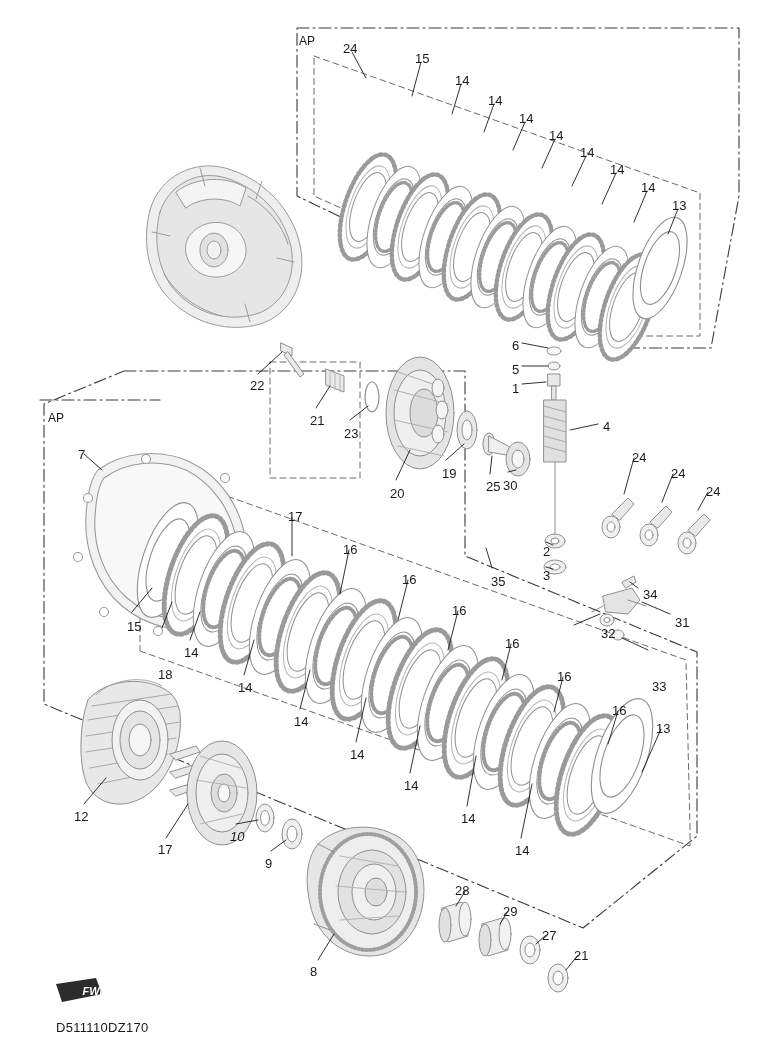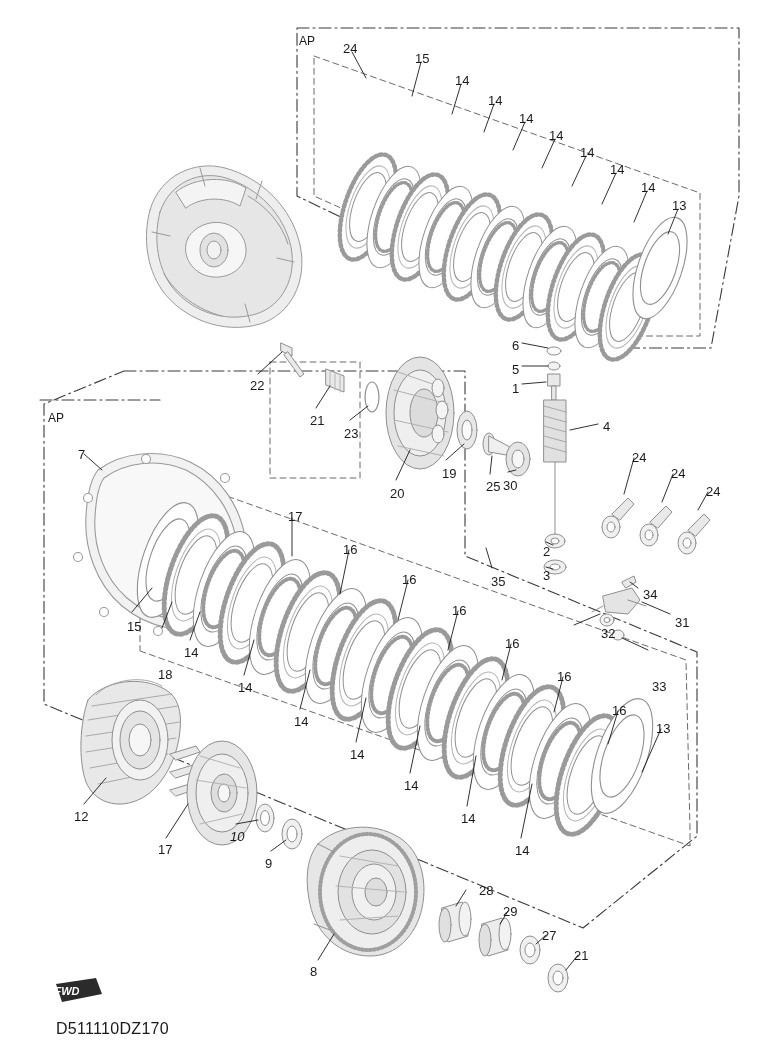--- a/index.html
+++ b/index.html
@@ -33,28 +33,28 @@
   }
   .ap-label {
     position: absolute;
     font-size: 12px;
     color: #1a1a1a;
     font-family: "Liberation Sans", sans-serif;
     white-space: nowrap;
   }
   .diagram-code {
     position: absolute;
-    font-size: 16px;
+    font-size: 13px;
     color: #1a1a1a;
     font-family: "Liberation Sans", sans-serif;
     letter-spacing: 0.3px;
   }
   .fwd-badge {
     position: absolute;
-    left: 44px;
+    left: 72px;
     top: 978px;
     width: 46px;
     height: 26px;
   }
   .fwd-text {
     position: absolute;
     left: 0; top: 0;
     width: 46px;
     height: 26px;
     font-size: 11px;
@@ -519,20 +519,20 @@
       <div class="callout" style="left: 294px; top: 715px;">14</div>
       <div class="callout" style="left: 350px; top: 748px;">14</div>
       <div class="callout" style="left: 404px; top: 779px;">14</div>
       <div class="callout" style="left: 461px; top: 812px;">14</div>
       <div class="callout" style="left: 515px; top: 844px;">14</div>
       <div class="callout" style="left: 74px; top: 810px;">12</div>
       <div class="callout" style="left: 158px; top: 843px;">17</div>
       <div class="callout" style="left: 230px; top: 830px; font-style: italic;">10</div>
       <div class="callout" style="left: 265px; top: 857px;">9</div>
       <div class="callout" style="left: 310px; top: 965px;">8</div>
-      <div class="callout" style="left: 479px; top: 884px;">28</div>
+      <div class="callout" style="left: 455px; top: 884px;">28</div>
       <div class="callout" style="left: 503px; top: 905px; text-align: right;">29</div>
       <div class="callout" style="left: 542px; top: 929px;">27</div>
       <div class="callout" style="left: 574px; top: 949px;">21</div>
     </div>
 
   <div class="diagram-code" style="left:56px; top:1020px;">D511110DZ170</div>
 </div>
 
 </body></html>

